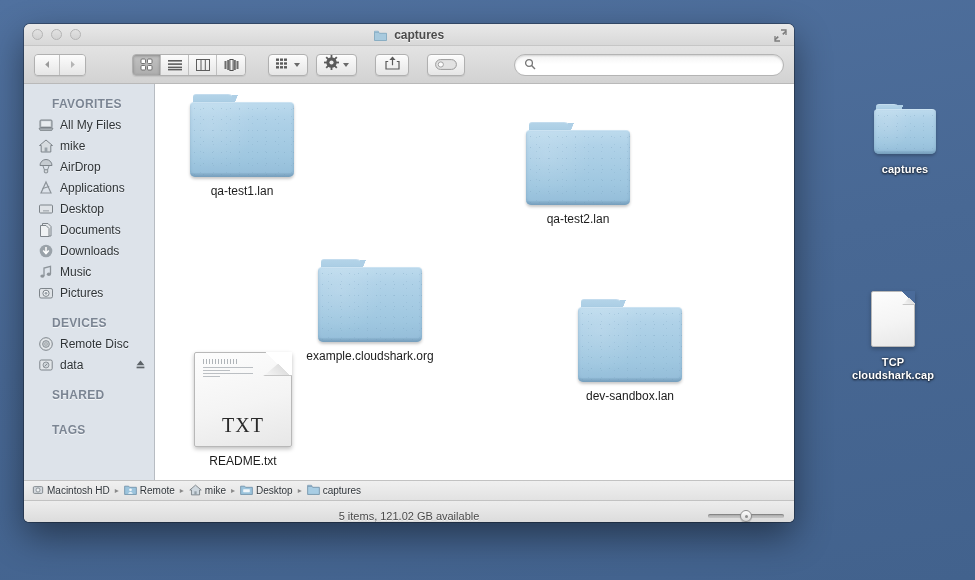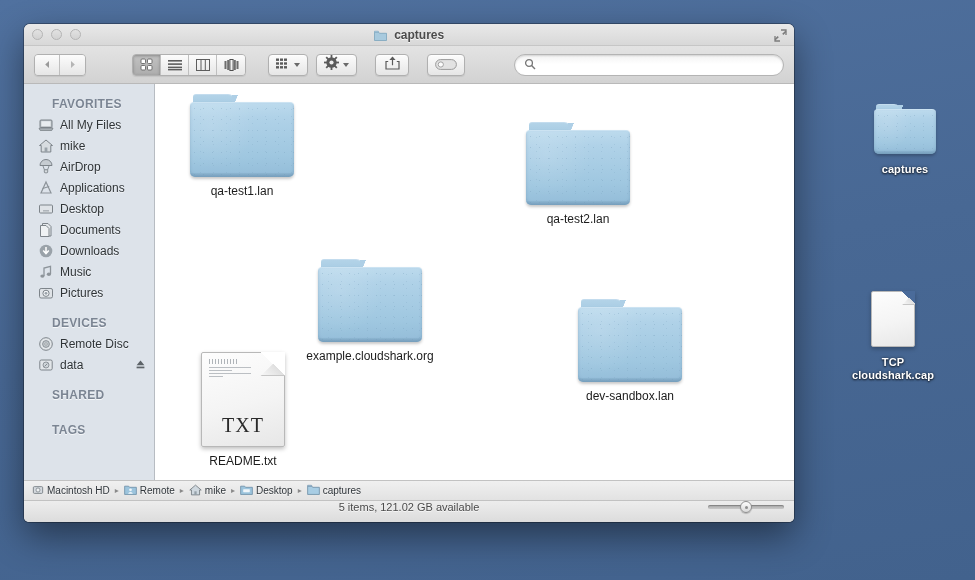--- a/index.html
+++ b/index.html
@@ -365,21 +365,21 @@
     color: #8a8a8a;
     margin: 0 2px;
   }
 
   
   .statusbar {
     height: 22px;
     background: linear-gradient(180deg,#ededed,#dcdcdc);
     border-top: 1px solid #c2c2c2;
     display: flex;
-    align-items: flex-start;
+    align-items: flex-end;
     position: relative;
     flex: none;
   }
   .status-text {
     width: 100%;
     text-align: center;
     font-size: 11px;
     color: #4a4a4a;
     text-shadow: 0 1px 0 rgba(255,255,255,0.7);
   }
@@ -748,21 +748,21 @@
         </div>
 
         <div class="file-item" style="left:140px; top:175px;">
           <div class="folder" style="width:104px;height:83px;margin:0 auto;">
             <div class="tab"></div><div class="body"></div>
           </div>
           <div class="fname">example.cloudshark.org</div>
         </div>
 
         <div class="file-item" style="left:13px; top:268px;">
-          <div class="doc" style="width:84px;height:95px;margin:0 auto;">
+          <div class="doc" style="width:98px;height:95px;margin:0 auto;">
             <div class="fold" style="background:linear-gradient(225deg,#ffffff 0%,#ffffff 50%,transparent 51%);"></div>
             <div class="fold-inner"></div>
             <div class="doc-lines">
               <div class="scribble"></div>
               <i></i>
                 <i class="short"></i>
                 <i></i>
                 <i class="vshort"></i>
             </div>
             <div class="ext">TXT</div>

